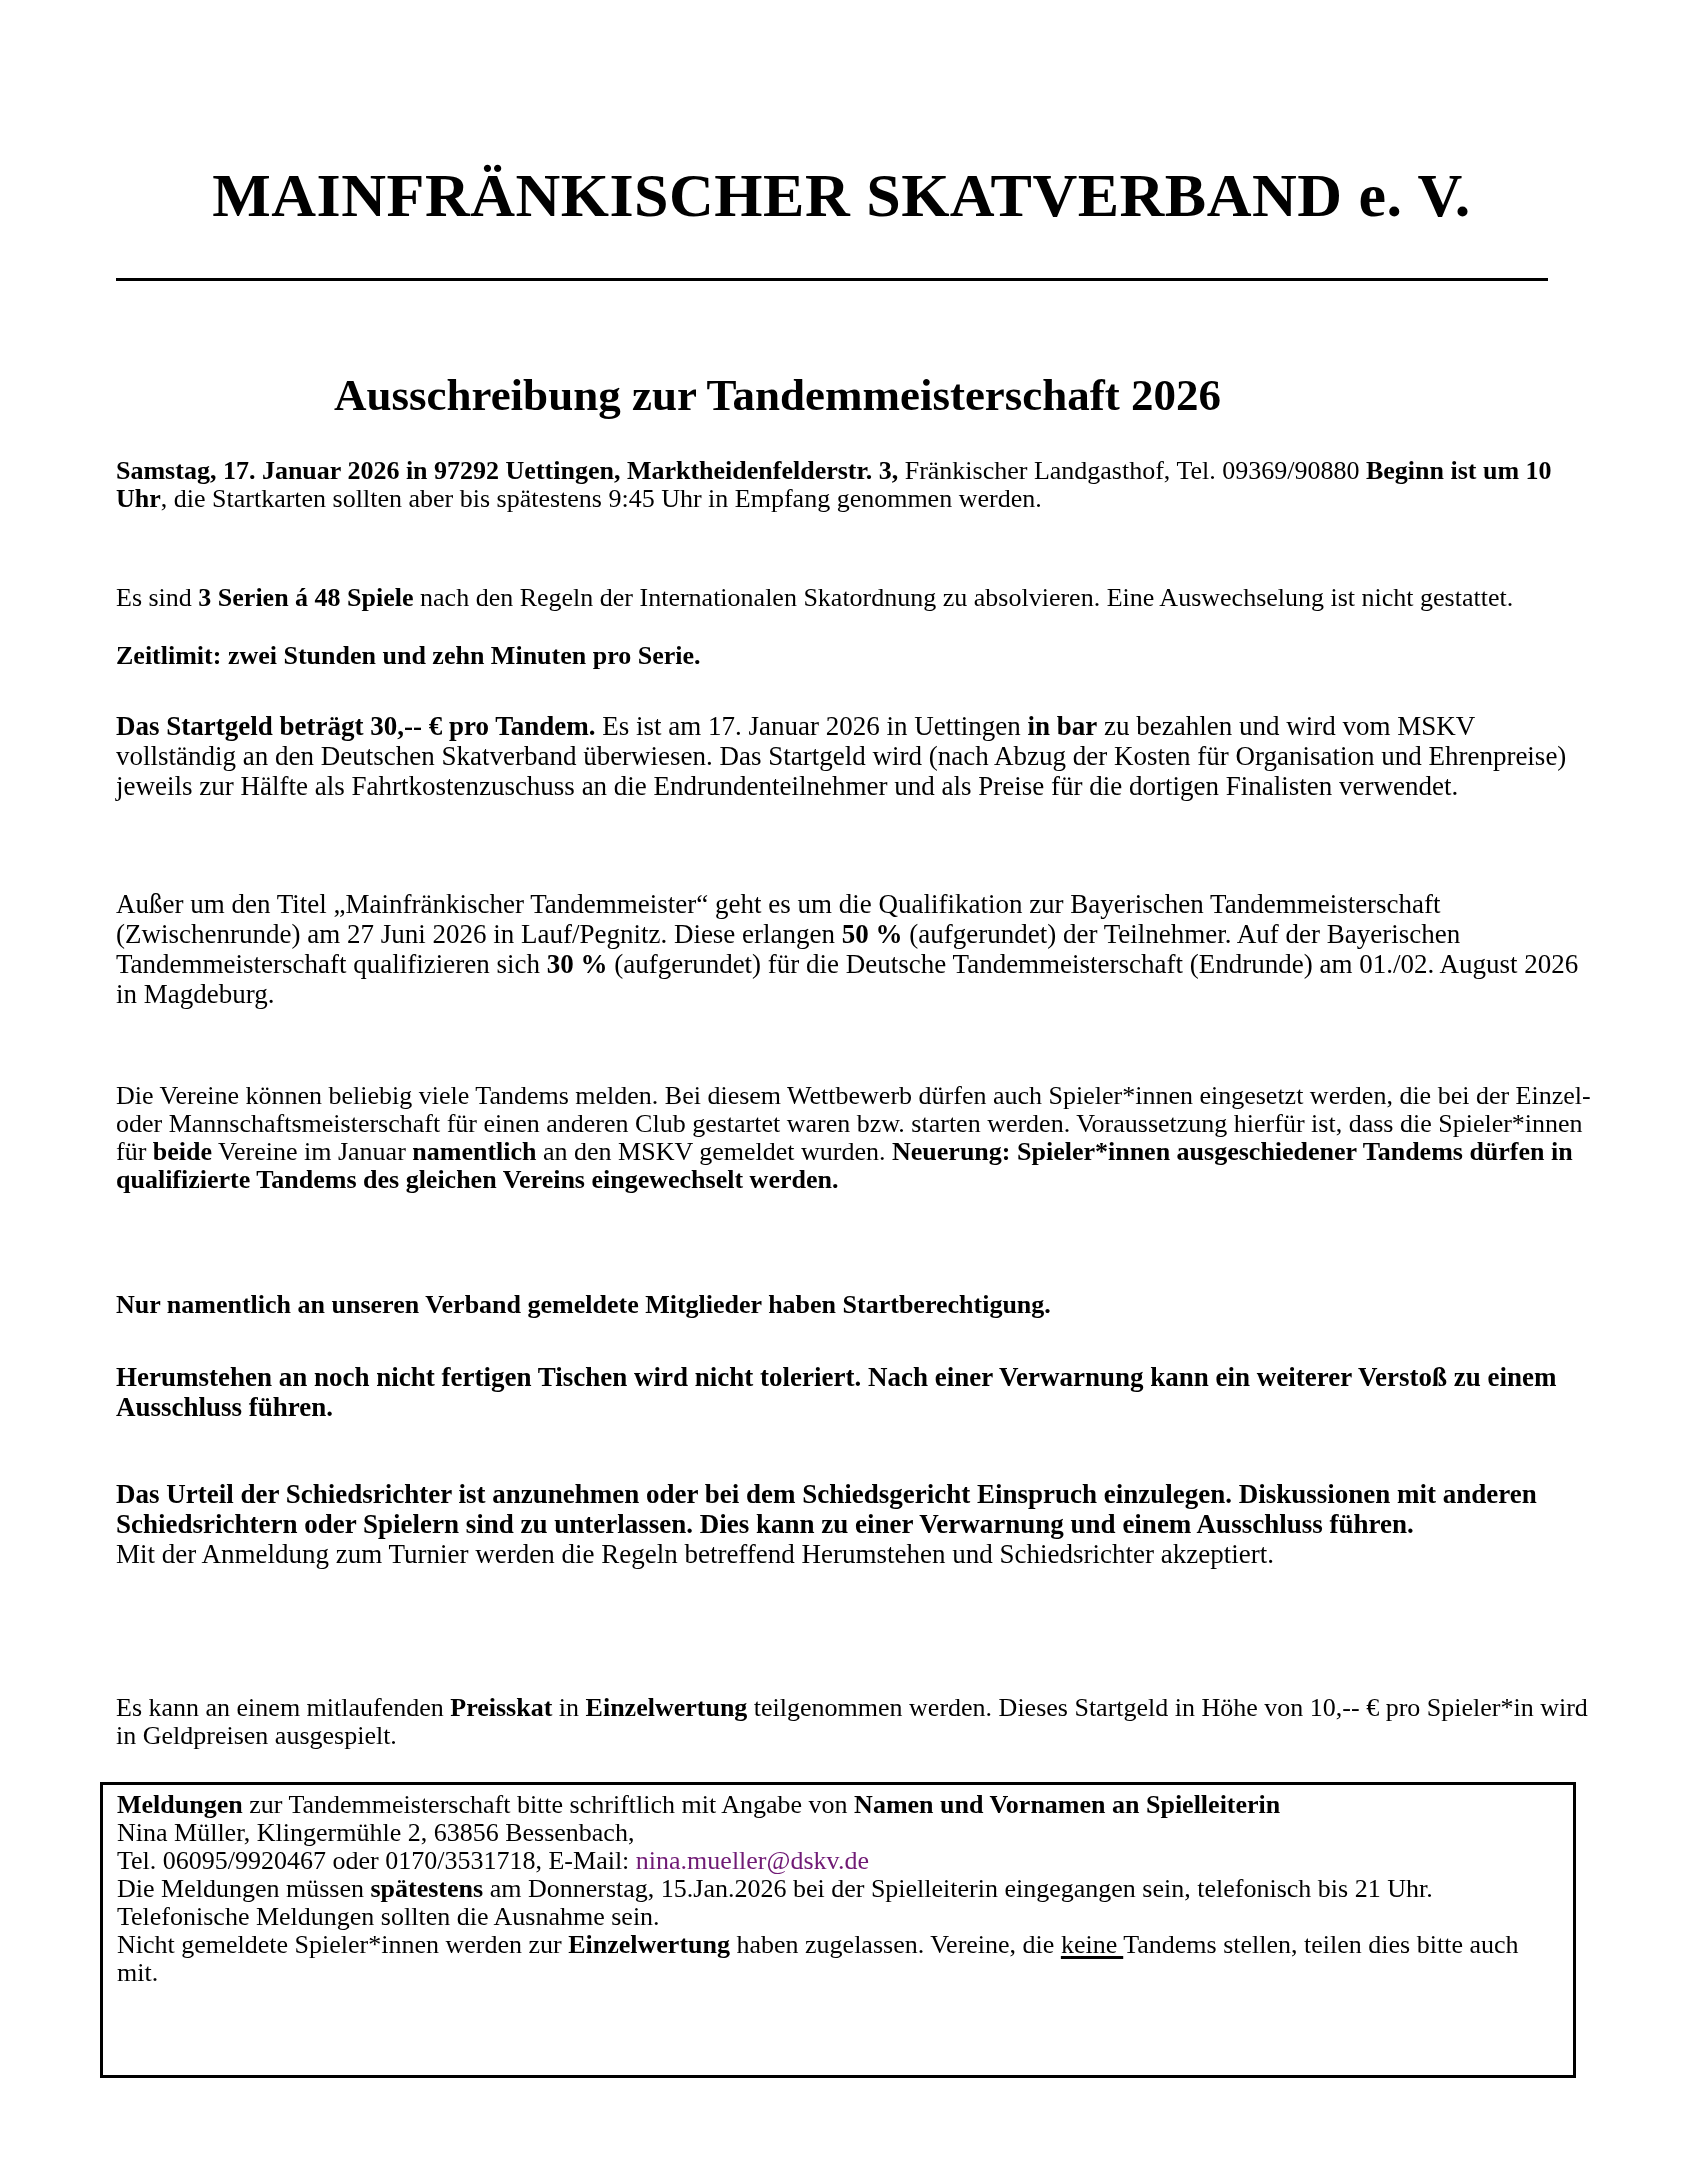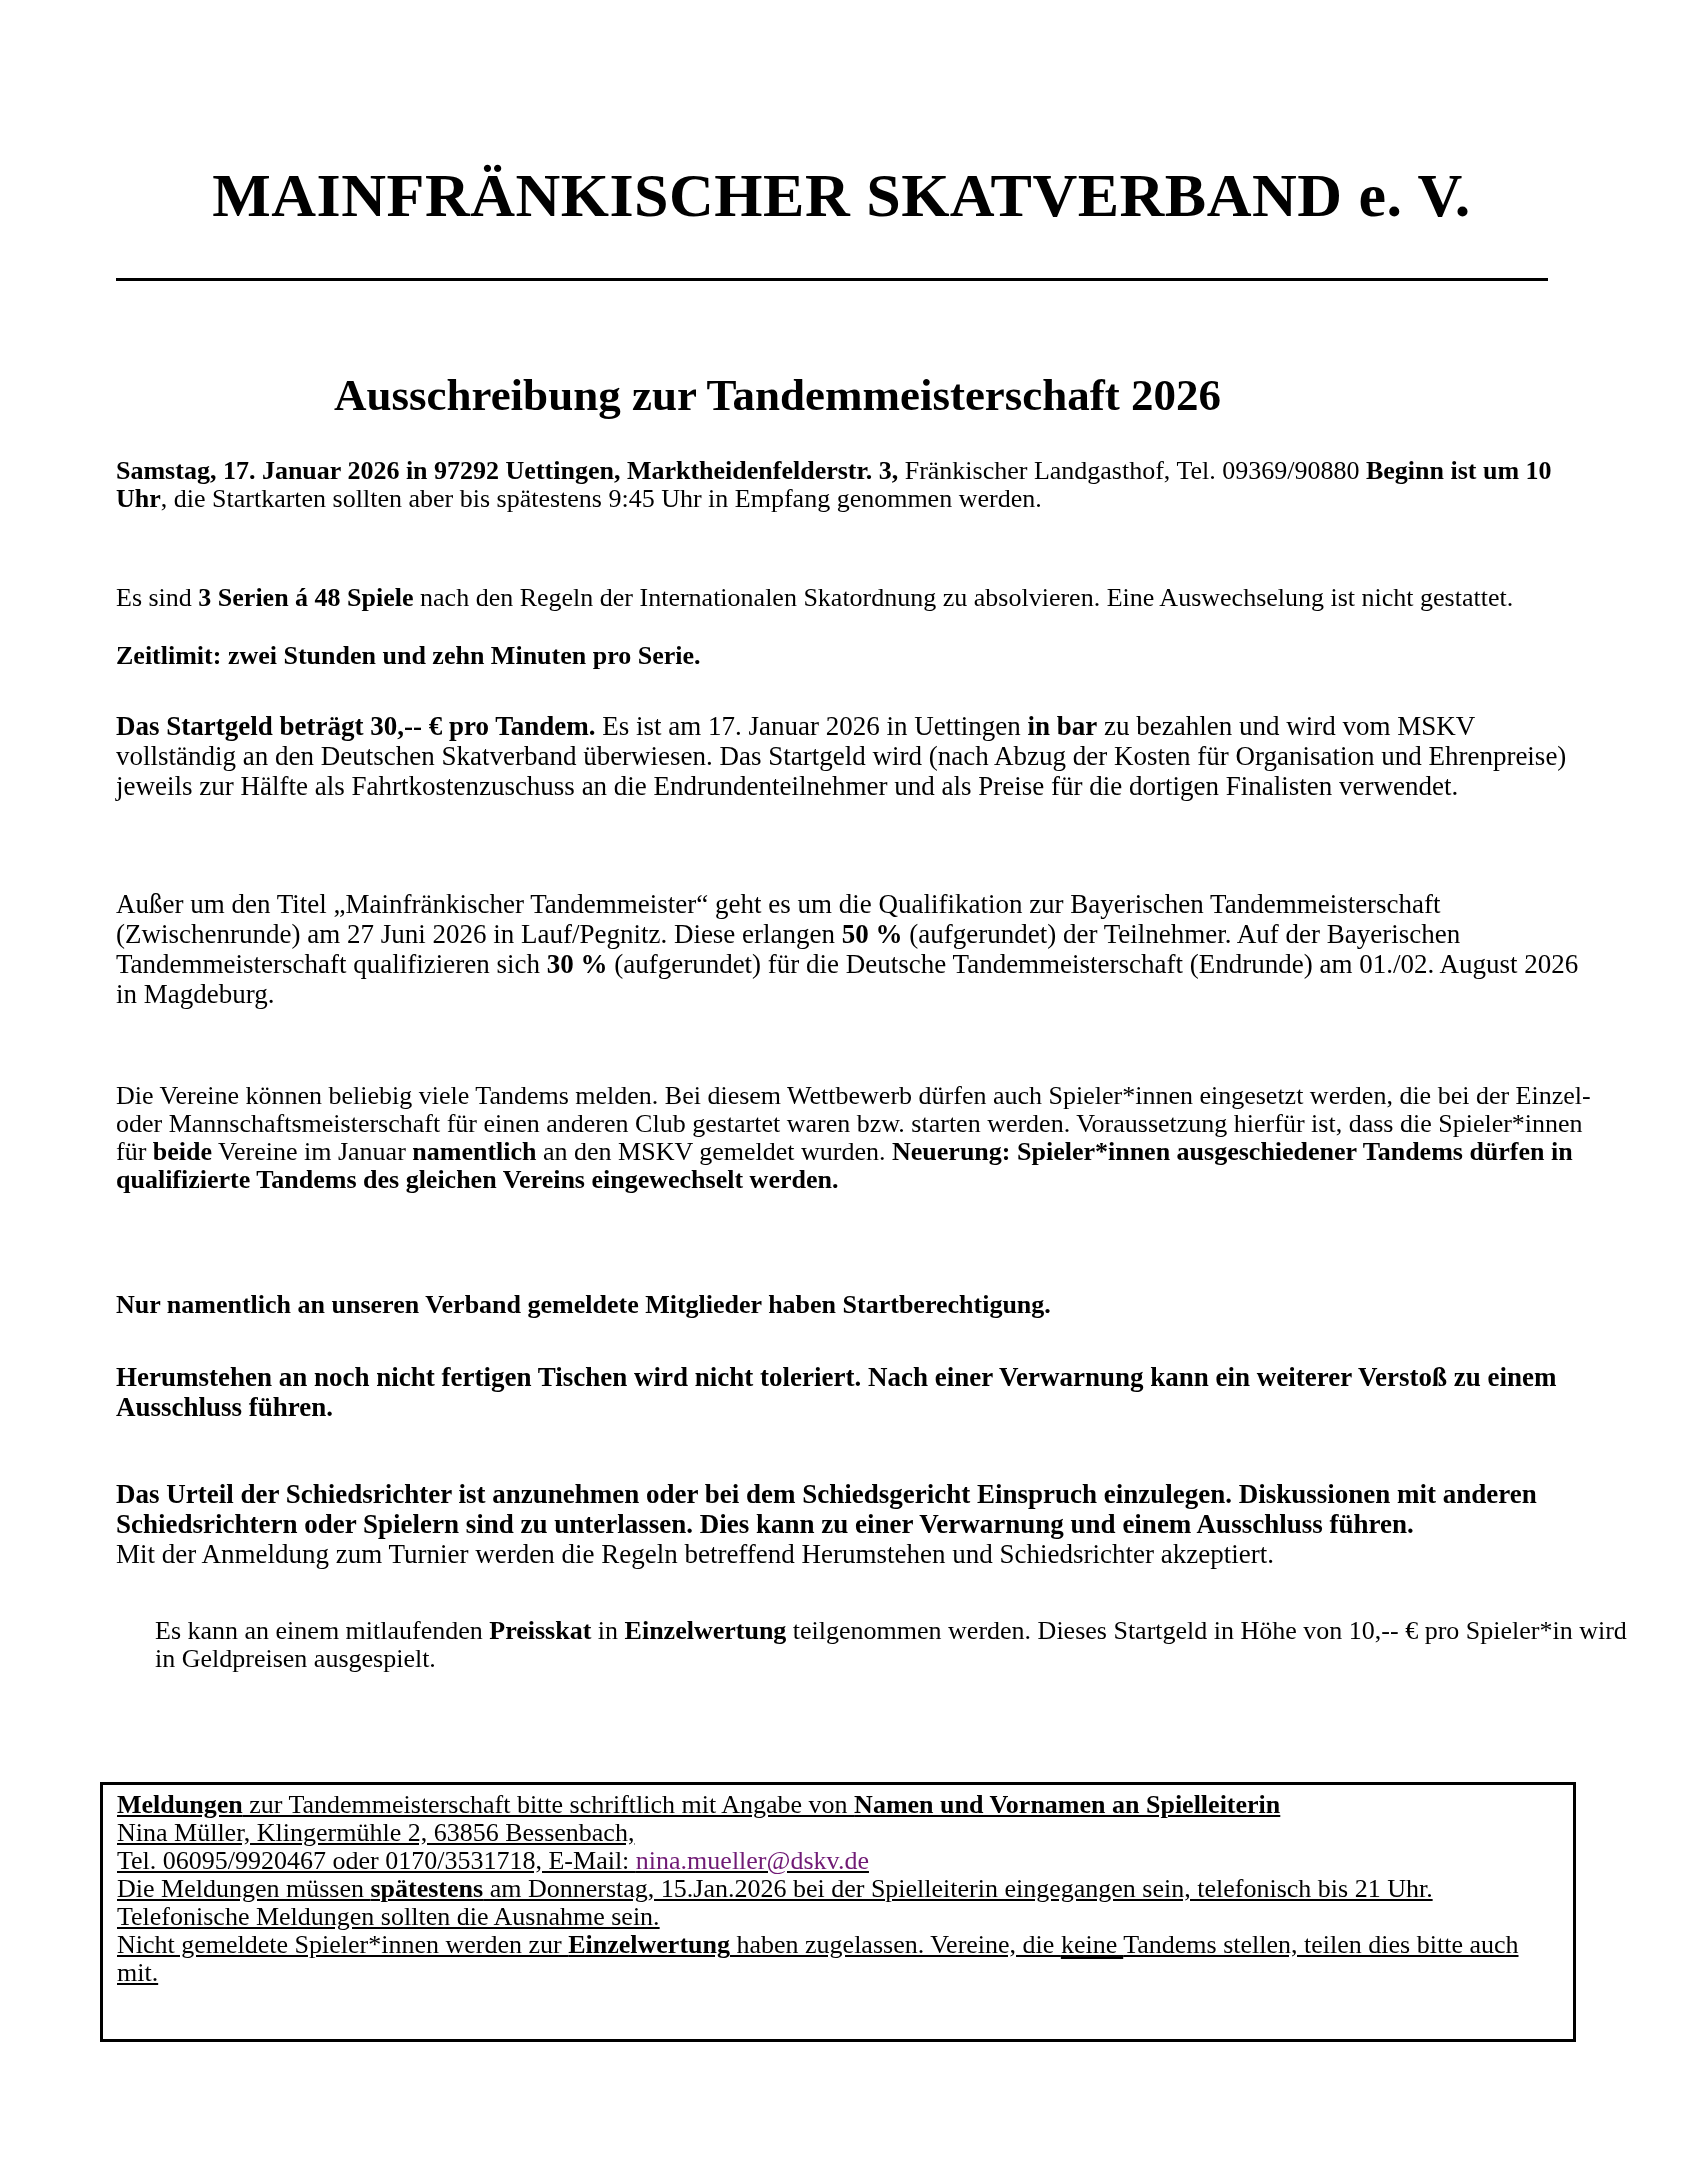--- a/index.html
+++ b/index.html
@@ -23,24 +23,24 @@
     .body-text {
       position: absolute; left: 116px; width: 1475px;
       font-size: 26px; line-height: 28px;
     }
     .body-text p { margin: 0; }
     .body-text .para { position: absolute; left: 0; width: 1475px; }
     .big { font-size: 27px; line-height: 30px; }
     .center { text-align: left; }
     b { font-weight: bold; }
     .box {
-      position: absolute; left: 100px; top: 1782px; width: 1476px; height: 260px;
+      position: absolute; left: 100px; top: 1782px; width: 1476px; height: 296px;
       border: 3px solid #000; box-sizing: border-box;
       padding: 6px 14px 0 14px;
-      font-size: 26px; line-height: 28px; text-decoration: underline;
+      font-size: 26px; line-height: 28px;
     }
     .box p { margin: 0; }
     .email { color: #701a75; }
     .underline { text-decoration: underline; text-decoration-thickness: 3px; text-underline-offset: 3px; }
   </style>
 </head>
 <body>
 
 <h1 class="org-title">MAINFRÄNKISCHER SKATVERBAND e. V.</h1>
 <div class="rule"></div>
@@ -58,21 +58,21 @@
   <p class="para big" style="top:889px;"><span>Außer um den Titel „Mainfränkischer Tandemmeister“ geht es um die Qualifikation zur Bayerischen Tandemmeisterschaft (Zwischenrunde) am 27 Juni 2026 in Lauf/Pegnitz. Diese erlangen </span><b>50 %</b><span> (aufgerundet) der Teilnehmer. Auf der Bayerischen Tandemmeisterschaft qualifizieren sich </span><b>30 %</b><span> (aufgerundet) für die Deutsche Tandemmeisterschaft (Endrunde) am 01./02. August 2026 in Magdeburg.</span></p>
 
   <p class="para" style="top:1082px;"><span>Die Vereine können beliebig viele Tandems melden. Bei diesem Wettbewerb dürfen auch Spieler*innen eingesetzt werden, die bei der Einzel- oder Mannschaftsmeisterschaft für einen anderen Club gestartet waren bzw. starten werden. Voraussetzung hierfür ist, dass die Spieler*innen für </span><b>beide</b><span> Vereine im Januar </span><b>namentlich</b><span> an den MSKV gemeldet wurden. </span><b>Neuerung: Spieler*innen ausgeschiedener Tandems dürfen in qualifizierte Tandems des gleichen Vereins eingewechselt werden.</b></p>
 
   <p class="para" style="top:1291px;"><b>Nur namentlich an unseren Verband gemeldete Mitglieder haben Startberechtigung.</b></p>
 
   <p class="para big" style="top:1362px;"><b>Herumstehen an noch nicht fertigen Tischen wird nicht toleriert. Nach einer Verwarnung kann ein weiterer Verstoß zu einem Ausschluss führen.</b></p>
 
   <p class="para big" style="top:1479px;"><b>Das Urteil der Schiedsrichter ist anzunehmen oder bei dem Schiedsgericht Einspruch einzulegen. Diskussionen mit anderen Schiedsrichtern oder Spielern sind zu unterlassen. Dies kann zu einer Verwarnung und einem Ausschluss führen.</b><br><span>Mit der Anmeldung zum Turnier werden die Regeln betreffend Herumstehen und Schiedsrichter akzeptiert.</span></p>
 
-  <p class="para" style="top:1617px;margin-left:39px;"><span>Es kann an einem mitlaufenden </span><b>Preisskat</b><span> in </span><b>Einzelwertung</b><span> teilgenommen werden. Dieses Startgeld in Höhe von 10,-- € pro Spieler*in wird in Geldpreisen ausgespielt.</span></p>
+  <p class="para" style="top:1694px;"><span>Es kann an einem mitlaufenden </span><b>Preisskat</b><span> in </span><b>Einzelwertung</b><span> teilgenommen werden. Dieses Startgeld in Höhe von 10,-- € pro Spieler*in wird in Geldpreisen ausgespielt.</span></p>
 </div>
 
 <div class="box">
   <p><b>Meldungen</b><span> zur Tandemmeisterschaft bitte schriftlich mit Angabe von </span><b>Namen und Vornamen an Spielleiterin</b></p>
   <p>Nina Müller, Klingermühle 2, 63856 Bessenbach,</p>
   <p><span>Tel. 06095/9920467 oder 0170/3531718, E-Mail: </span><a class="email">nina.mueller@dskv.de</a></p>
   <p><span>Die Meldungen müssen </span><b>spätestens</b><span> am Donnerstag, 15.Jan.2026 bei der Spielleiterin eingegangen sein, telefonisch bis 21 Uhr. Telefonische Meldungen sollten die Ausnahme sein.</span></p>
   <p><span>Nicht gemeldete Spieler*innen werden zur </span><b>Einzelwertung</b><span> haben zugelassen. Vereine, die </span><span class="underline">keine </span><span>Tandems stellen, teilen dies bitte auch mit.</span></p>
 </div>
 

